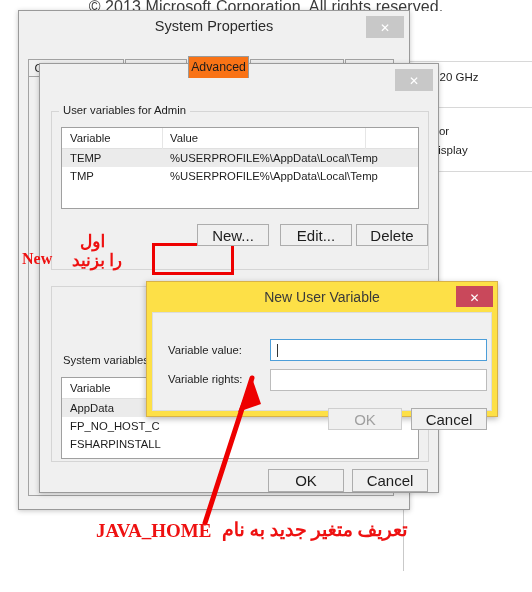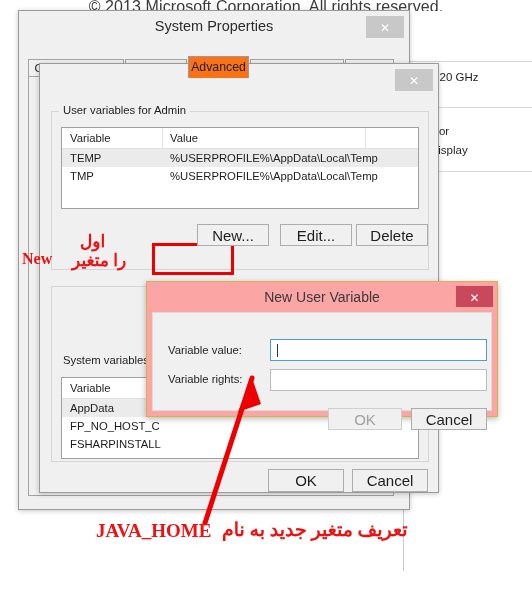--- a/index.html
+++ b/index.html
@@ -102,21 +102,21 @@
     position:absolute; background:#f0f0f0; border:1px solid #adadad;
     font-size:15px; color:#1d1d1d; text-align:center; cursor:pointer;
     line-height:1; display:flex; align-items:center; justify-content:center;
     font-family:"Liberation Sans", sans-serif;
   }
   .btn.disabled { color:#a0a0a0; border-color:#cfcfcf; }
 
   
   #newvar {
     position:absolute; left:146px; top:281px; width:352px; height:136px;
-    background:#fca5a5; border:1px solid #d8b249;
+    background:#fde047; border:1px solid #d8b249;
     box-shadow:0 2px 6px rgba(0,0,0,.28);
   }
   #newvar .nv-title {
     position:absolute; left:0; top:0; width:100%; height:30px;
     text-align:center; line-height:30px; color:#3a3a3a; font-size:14px;
   }
   #newvar .win-close { right:4px; top:4px; width:37px; height:21px; }
   .nv-body {
     position:absolute; left:5px; top:30px; right:5px; bottom:5px;
     background:#f0f0f0; border:1px solid #dcdcdc;
@@ -248,21 +248,21 @@
 
       <div class="btn disabled" style="left:175px; top:95px; width:74px; height:22px;">OK</div>
       <div class="btn" style="left:258px; top:95px; width:76px; height:22px;">Cancel</div>
     </div>
   </div>
 
   <div class="hl-box" style="left:152px; top:243px; width:82px; height:32px;"></div>
 
   <div class="ann" style="left:80px; top:231px; font-size:17px;">اول</div>
   <div class="ann" style="left:22px; top:250px; font-size:16px;">New</div>
-  <div class="ann" style="left:72px; top:250px; font-size:17px;">را متغیر</div>
+  <div class="ann" style="left:72px; top:250px; font-size:17px;">را بزنید</div>
 
   <svg class="arrow" style="left:0; top:0;" width="532" height="592">
     <line x1="205" y1="523" x2="252" y2="378" stroke="#ee0000" stroke-width="5" stroke-linecap="round"></line>
     <polygon points="252,378 238,412 261,404" fill="#ee0000"></polygon>
   </svg>
 
   <div class="ann" style="left:96px; top:520px; font-size:19px;">JAVA_HOME</div>
   <div class="ann" style="left:222px; top:518px; font-size:19px; direction:rtl;">تعریف متغیر جدید به نام</div>
 
 </div>

